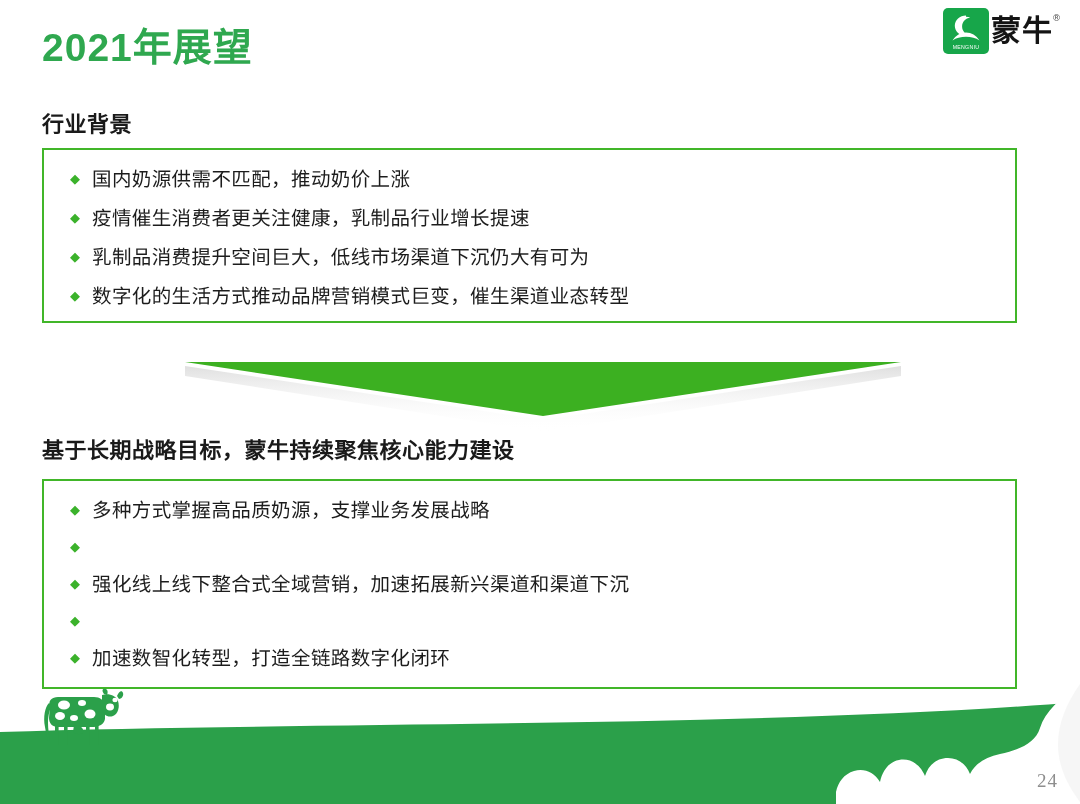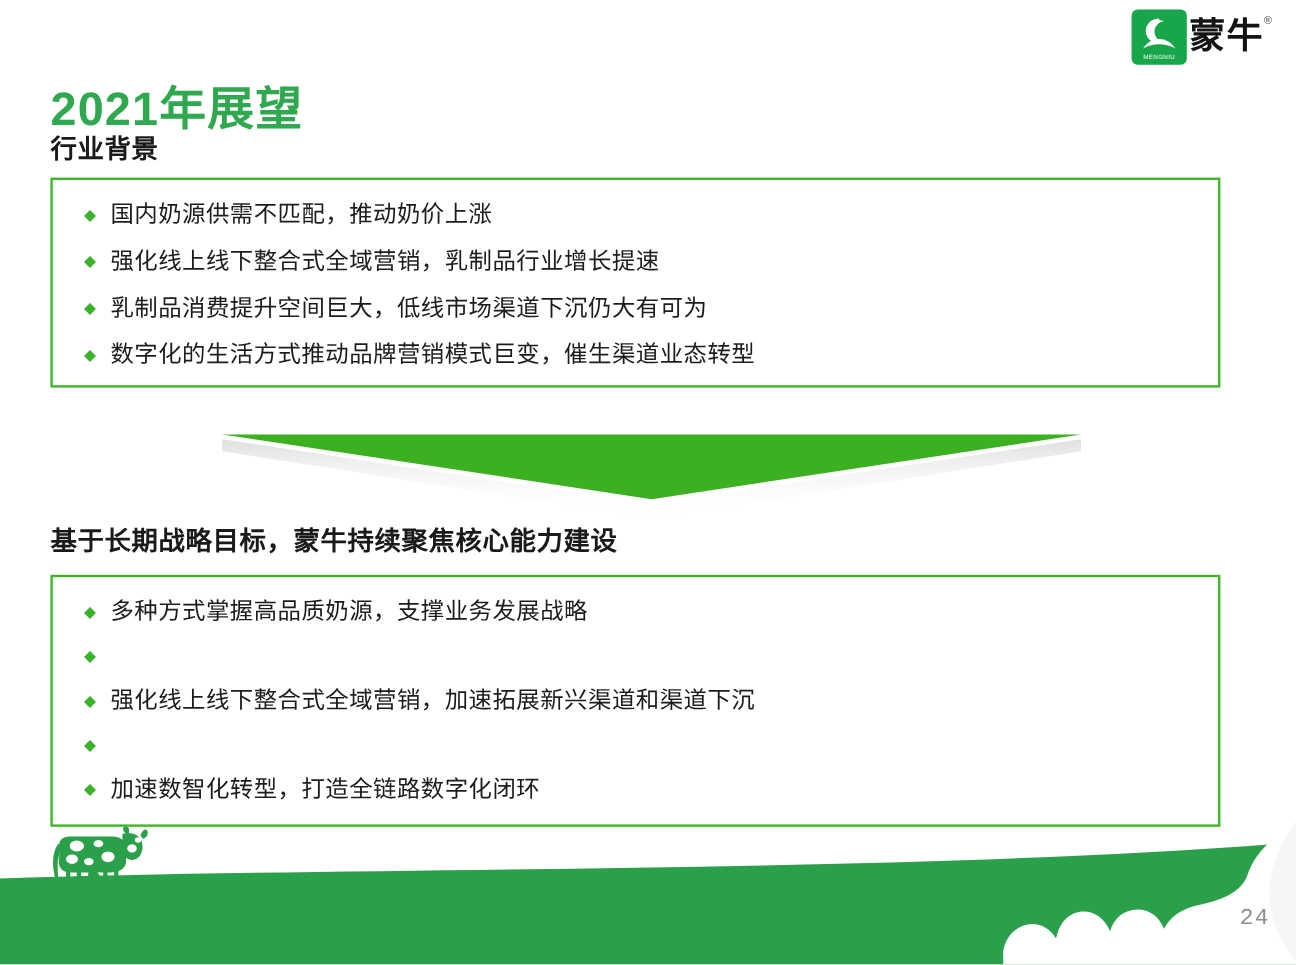--- a/index.html
+++ b/index.html
@@ -59,21 +59,20 @@
   .slide-title {
     position: absolute;
     left: 42px;
     top: 27px;
     font-size: 39px;
     font-weight: bold;
     color: #2fa84f;
     letter-spacing: 1px;
     line-height: 1.1;
     white-space: nowrap;
-    margin-top: 44px;
   }
 
   
   .section-heading {
     position: absolute;
     font-size: 22px;
     font-weight: bold;
     color: #1a1a1a;
     letter-spacing: 0.5px;
     white-space: nowrap;
@@ -141,25 +140,25 @@
   .cow {
     position: absolute;
     left: 38px;
     bottom: 55px;
     width: 90px;
     height: 62px;
   }
   .page-number {
     position: absolute;
     right: 22px;
-    bottom: 28px;
+    bottom: 12px;
     font-size: 19px;
     color: #8e8e8e;
     letter-spacing: 1px;
-    font-family: Liberation Mono, monospace;
+    font-family: Liberation Serif, serif;
     text-align: right;
   }
 </style>
 </head>
 <body>
 
 <div class="slide">
 
   <div class="logo">
     <div class="logo-mark">
@@ -178,21 +177,21 @@
 
   <div class="section-heading" id="heading-industry">行业背景</div>
 
   <div class="bullet-box" id="box-industry">
     <div class="bullet-row">
       <span class="bullet-marker">◆</span>
       <span class="bullet-text">国内奶源供需不匹配，推动奶价上涨</span>
     </div>
     <div class="bullet-row">
       <span class="bullet-marker">◆</span>
-      <span class="bullet-text">强化线上线下整合式全域营销，乳制品行业增长提速</span>
+      <span class="bullet-text">疫情催生消费者更关注健康，乳制品行业增长提速</span>
     </div>
     <div class="bullet-row">
       <span class="bullet-marker">◆</span>
       <span class="bullet-text">乳制品消费提升空间巨大，低线市场渠道下沉仍大有可为</span>
     </div>
     <div class="bullet-row">
       <span class="bullet-marker">◆</span>
       <span class="bullet-text">数字化的生活方式推动品牌营销模式巨变，催生渠道业态转型</span>
     </div>
   </div>

